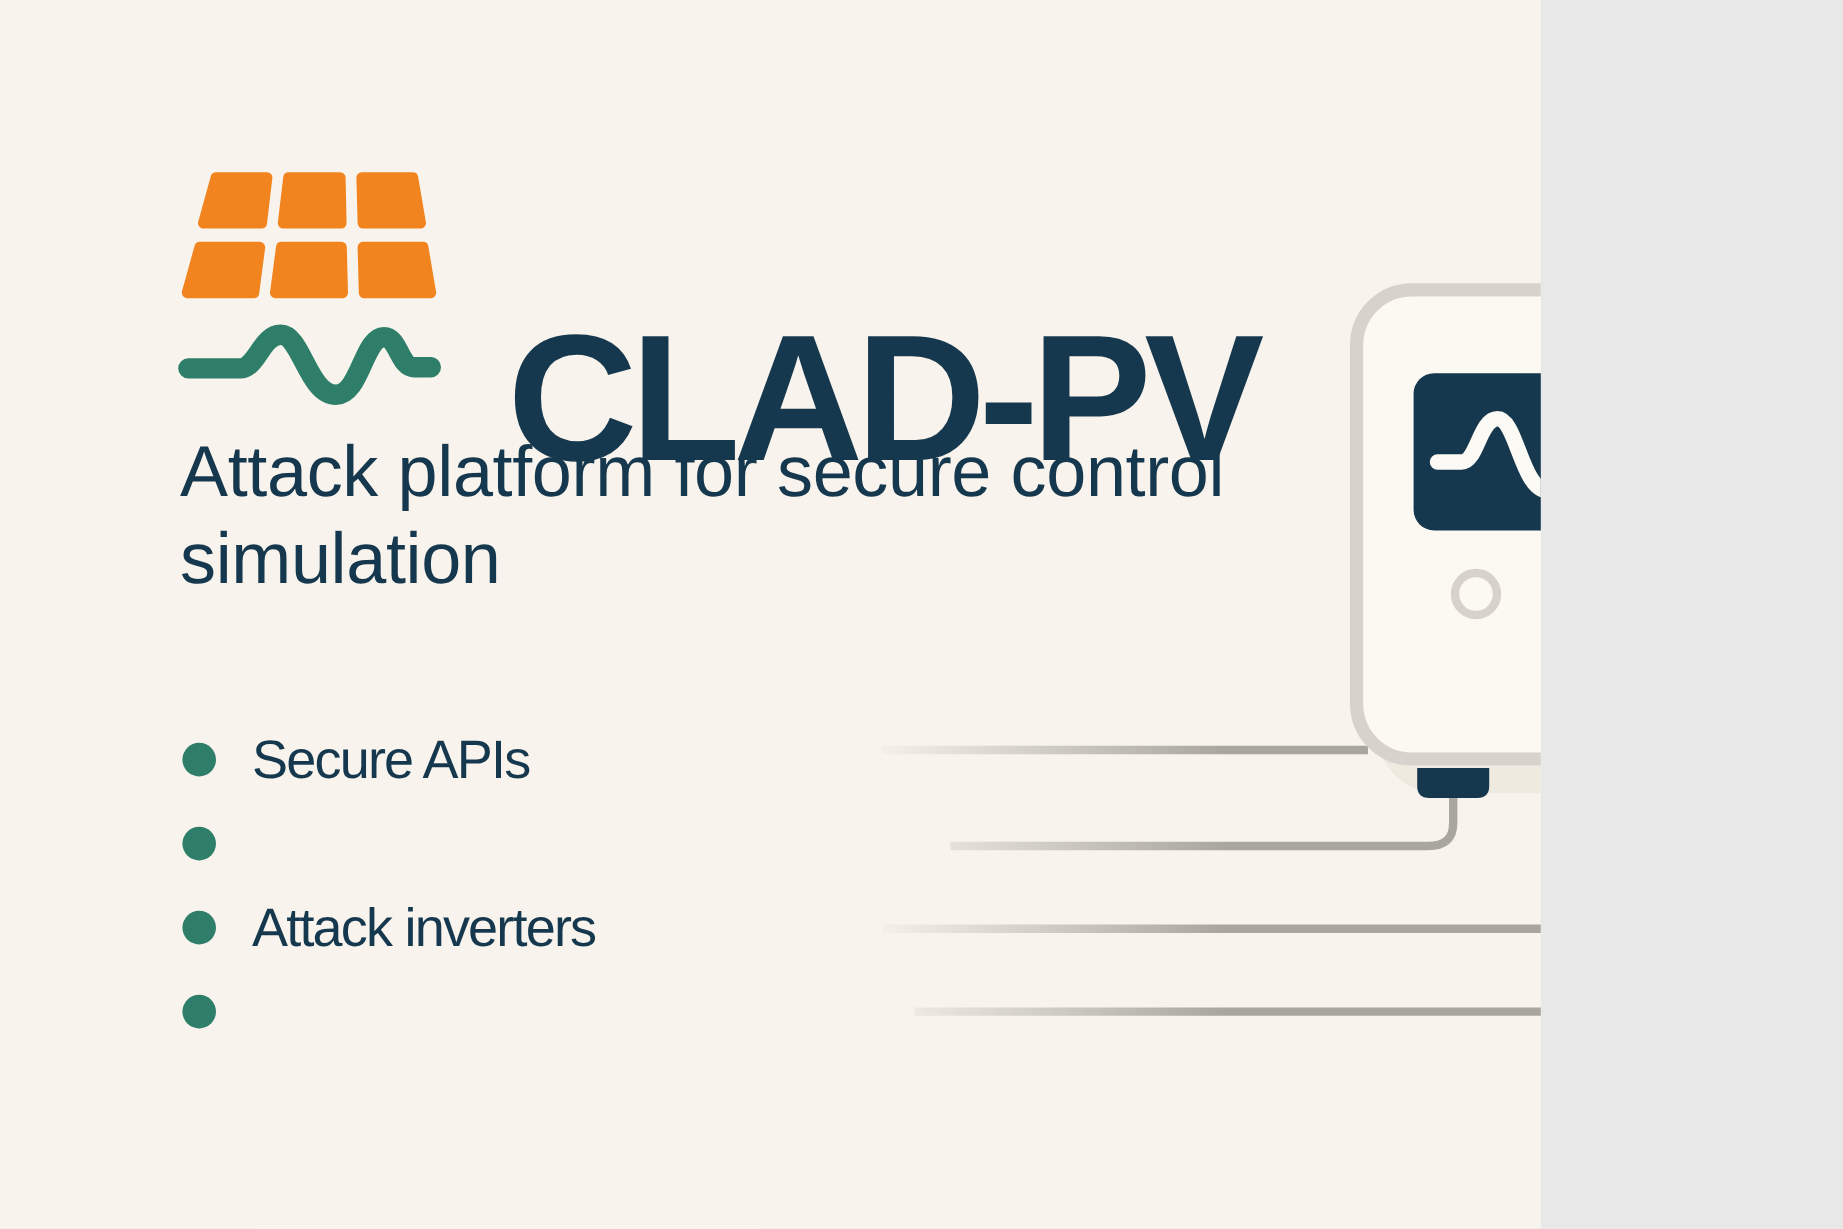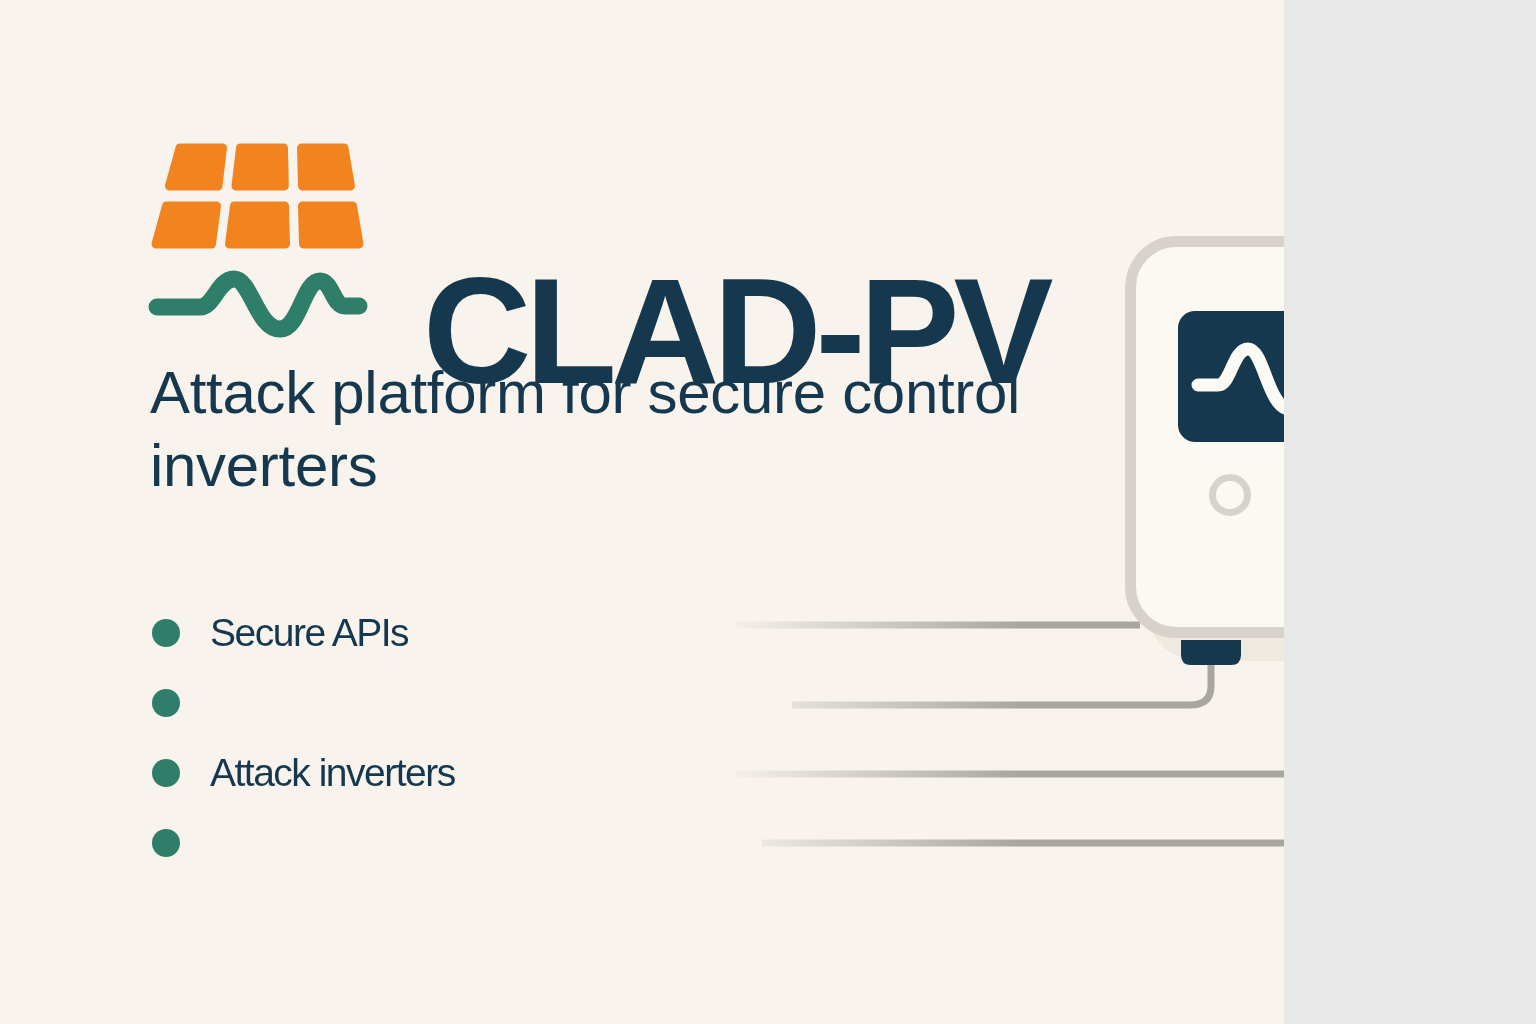--- a/index.html
+++ b/index.html
@@ -19,21 +19,21 @@
     font-size:60px;line-height:73px;letter-spacing:-0.3px;
     color:var(--navy,#16384E);
   }
   .subtitle .line{white-space:nowrap;}
   .features{
     position:absolute;left:152px;top:598px;
     margin:0;padding:0;list-style:none;
   }
   .feature{
     display:flex;align-items:center;height:70px;
-    font-size:39px;letter-spacing:-1.5px;color:var(--navy,#16384E);
+    font-size:45px;letter-spacing:-1.5px;color:var(--navy,#16384E);
     white-space:nowrap;
   }
   .dot{
     width:28px;height:28px;border-radius:50%;
     background:var(--teal,#2F7E69);margin-right:30px;flex:none;
   }
   .illo{position:absolute;left:0;top:0;pointer-events:none;}
   
   .cell{fill:var(--orange,#F2841F);stroke:var(--orange,#F2841F);stroke-width:9;stroke-linejoin:round;}
   .logo-wave{fill:none;stroke:var(--teal,#2F7E69);stroke-width:17;stroke-linecap:round;stroke-linejoin:round;}
@@ -62,21 +62,21 @@
       <path class="cell" d="M234.5,206 L284.5,206 L285.5,244 L229.5,244 Z"></path>
       <path class="cell" d="M302.5,206 L352.5,206 L359,244 L303.5,244 Z"></path>
     </g>
     <path class="logo-wave" d="M157,307 H200 C214,307 218,279 234,279 C251,279 257,329 280,329 C300,329 303,281 320,281 C332,281 333,306 345,306 H359"></path>
   </svg>
 
   <h1 class="title">CLAD-PV</h1>
 
   <div class="subtitle">
     <div class="line">Attack platform for secure control</div>
-    <div class="line">inverters</div>
+    <div class="line">simulation</div>
   </div>
 
   <ul class="features">
     <li class="feature">
       <span class="dot"></span>
       <span>Secure APIs</span>
     </li>
     <li class="feature">
       <span class="dot"></span>
     </li>

